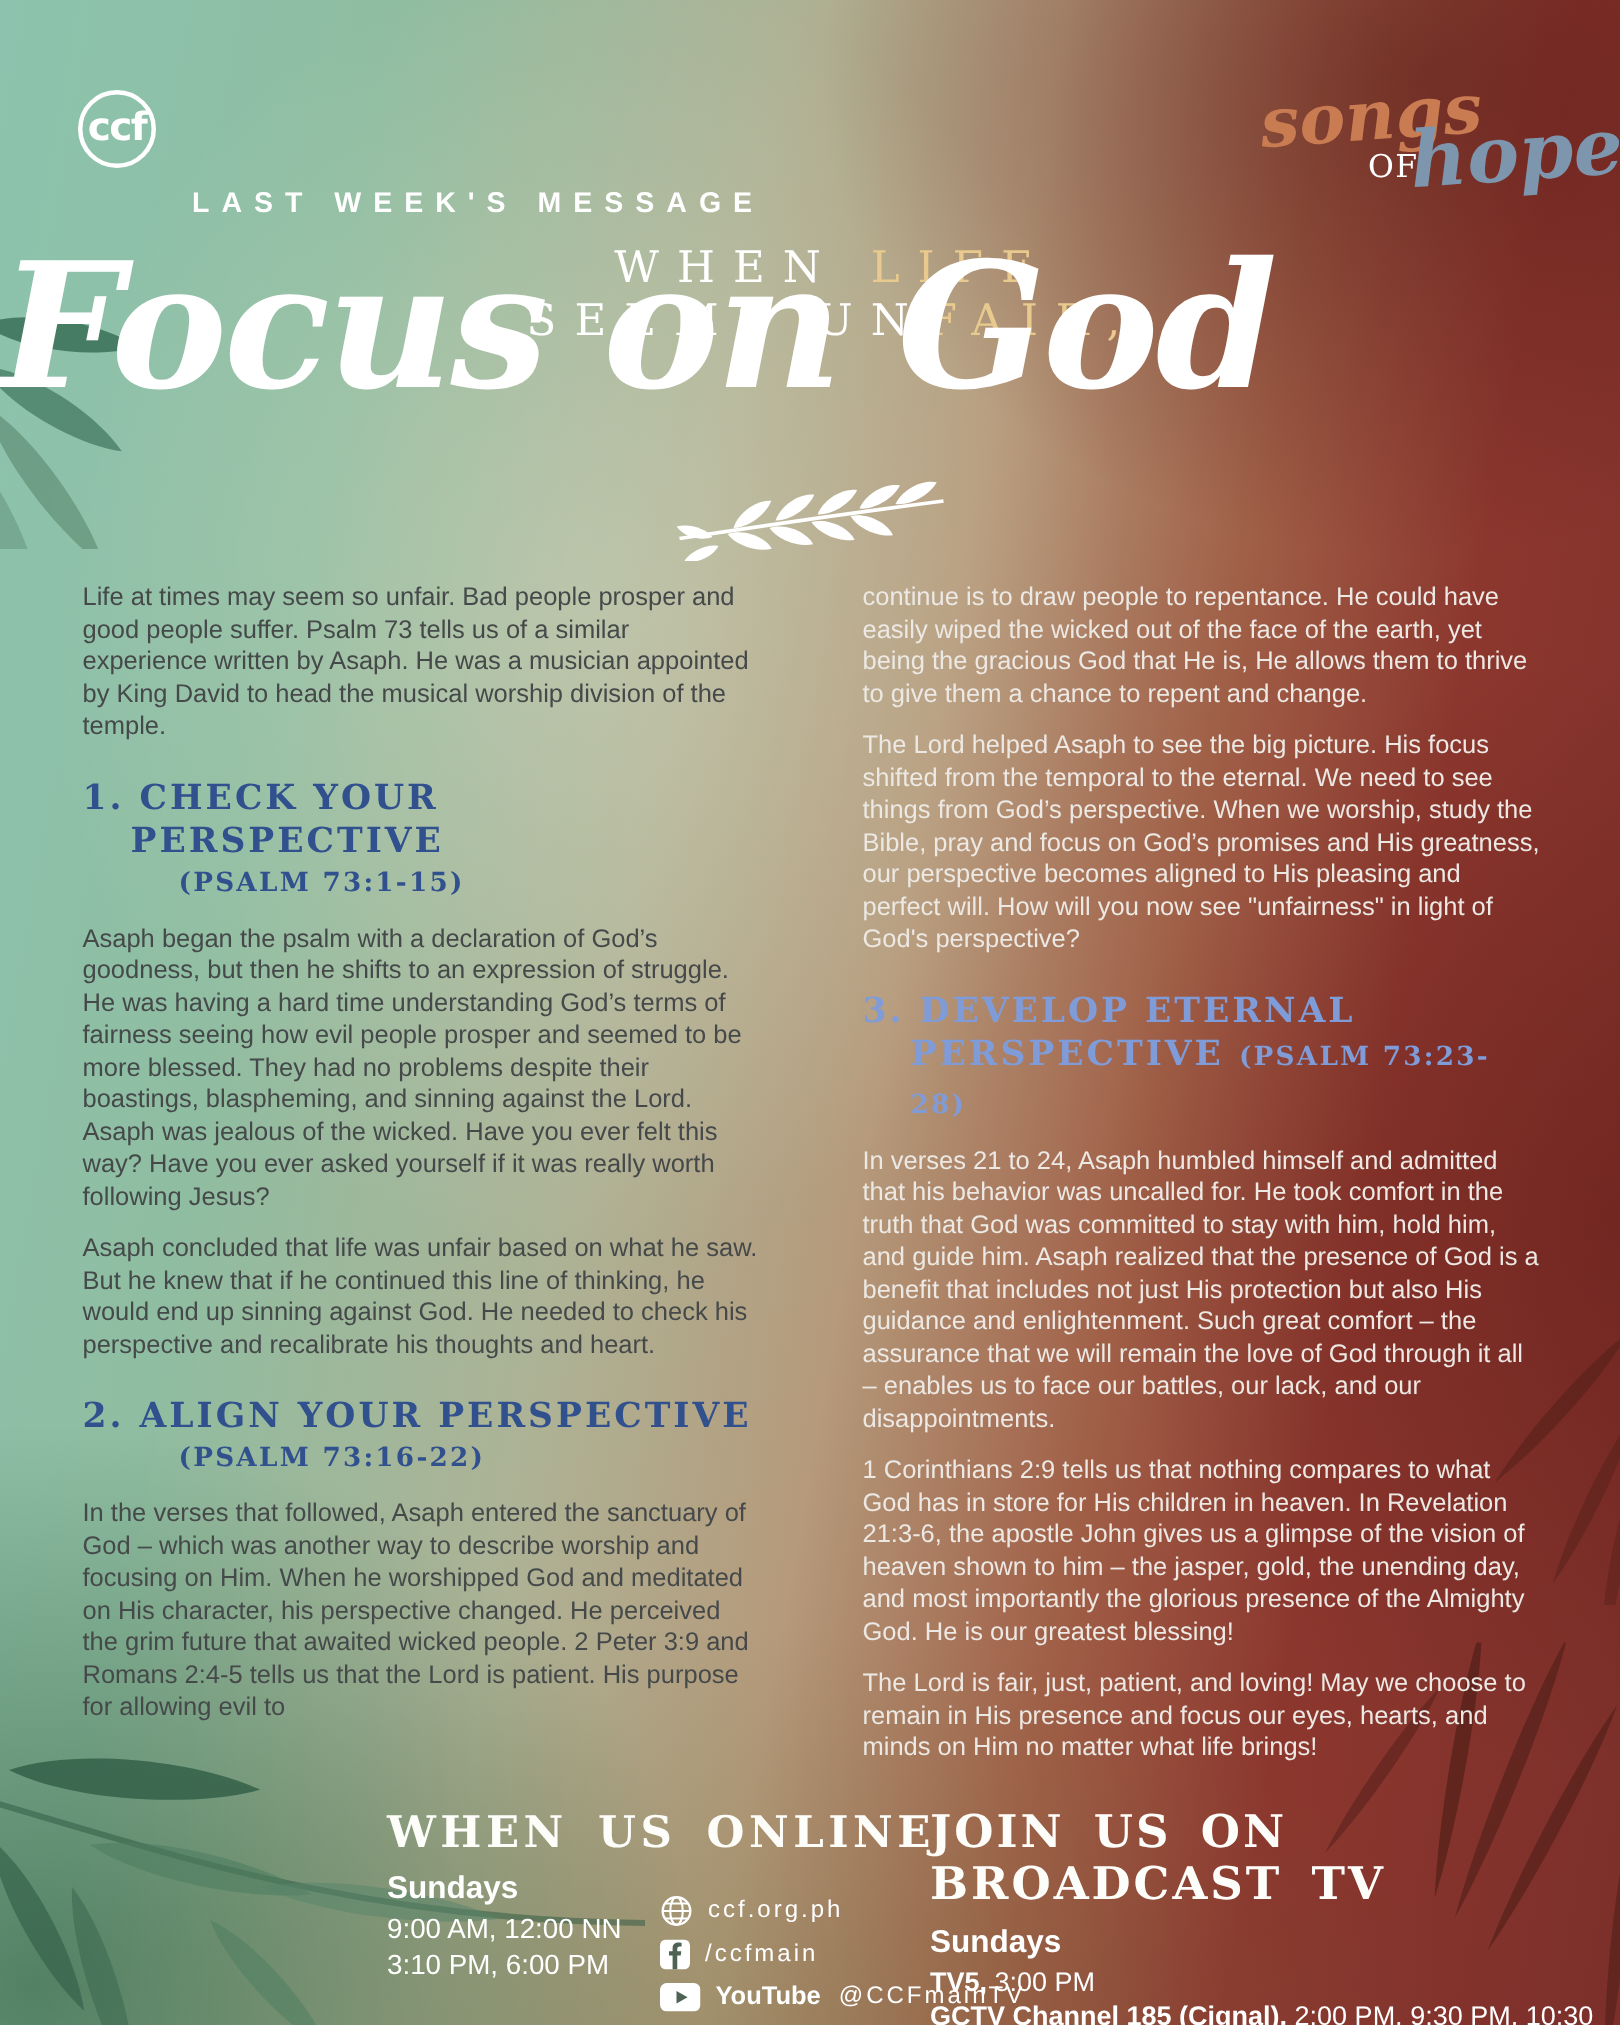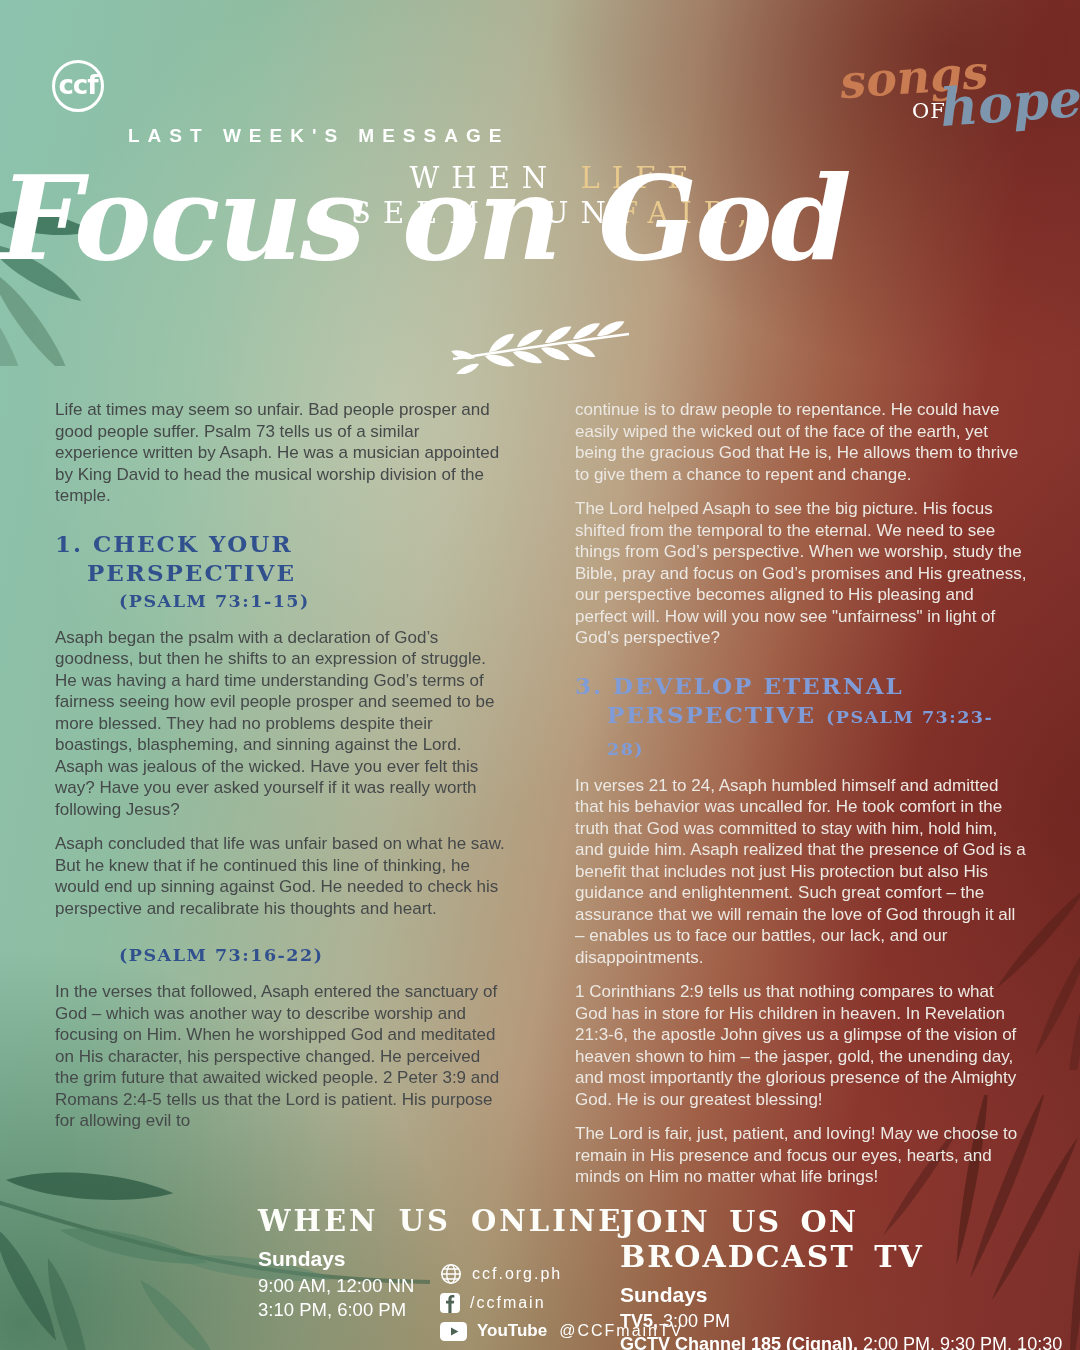--- a/index.html
+++ b/index.html
@@ -47,21 +47,21 @@
     font-size:29px;line-height:35px;letter-spacing:12px;padding-left:30px;
   }
   .gold{color:#e8c98e;}
   .title-script{
     position:absolute;left:0;right:0;top:150px;z-index:2;
     font-family:"DejaVu Serif",serif;font-style:italic;font-weight:bold;
     font-size:116px;color:#fff;letter-spacing:-2px;
   }
   .divider{position:absolute;left:445px;top:318px;z-index:1;}
   
-  .col{position:absolute;top:399px;width:452px;font-size:17px;line-height:21.5px;}
+  .col{position:absolute;top:387px;width:452px;font-size:17px;line-height:21.5px;}
   .col p{margin:0 0 13px 0;}
   .col-left{left:55px;color:#45494a;}
   .col-right{left:575px;color:#ece8e3;}
   .sec{
     font-family:"DejaVu Serif",serif;font-weight:bold;font-size:23px;line-height:29px;
     letter-spacing:2px;margin:22px 0 11px 0;padding-left:32px;text-indent:-32px;
   }
   .sec .sec-ref{display:block;font-size:17.5px;letter-spacing:1.5px;text-indent:0;}
   .sec .ref-inline{font-size:17.5px;letter-spacing:1.5px;}
   .blue{color:#31508e;}
@@ -164,20 +164,21 @@
 
   <div class="col col-left">
     <p>Life at times may seem so unfair. Bad people prosper and good people suffer. Psalm 73 tells us of a similar experience written by Asaph. He was a musician appointed by King David to head the musical worship division of the temple.</p>
     <h2 class="sec blue">
       <span>1. CHECK YOUR PERSPECTIVE</span>
       <span class="sec-ref" style="padding-left:32px;">(PSALM 73:1-15)</span>
     </h2>
     <p>Asaph began the psalm with a declaration of God’s goodness, but then he shifts to an expression of struggle. He was having a hard time understanding God’s terms of fairness seeing how evil people prosper and seemed to be more blessed. They had no problems despite their boastings, blaspheming, and sinning against the Lord. Asaph was jealous of the wicked. Have you ever felt this way? Have you ever asked yourself if it was really worth following Jesus?</p>
     <p>Asaph concluded that life was unfair based on what he saw. But he knew that if he continued this line of thinking, he would end up sinning against God. He needed to check his perspective and recalibrate his thoughts and heart.</p>
     <h2 class="sec blue">
+      <span>2. ALIGN YOUR PERSPECTIVE</span>
       <span class="sec-ref" style="padding-left:32px;">(PSALM 73:16-22)</span>
     </h2>
     <p>In the verses that followed, Asaph entered the sanctuary of God – which was another way to describe worship and focusing on Him. When he worshipped God and meditated on His character, his perspective changed. He perceived the grim future that awaited wicked people. 2 Peter 3:9 and Romans 2:4-5 tells us that the Lord is patient. His purpose for allowing evil to</p>
   </div>
 
   <div class="col col-right">
     <p>continue is to draw people to repentance. He could have easily wiped the wicked out of the face of the earth, yet being the gracious God that He is, He allows them to thrive to give them a chance to repent and change.</p>
     <p>The Lord helped Asaph to see the big picture. His focus shifted from the temporal to the eternal. We need to see things from God’s perspective. When we worship, study the Bible, pray and focus on God’s promises and His greatness, our perspective becomes aligned to His pleasing and perfect will. How will you now see "unfairness" in light of God's perspective?</p>
     <h2 class="sec lightblue">
       <span>3. DEVELOP ETERNAL PERSPECTIVE</span>

